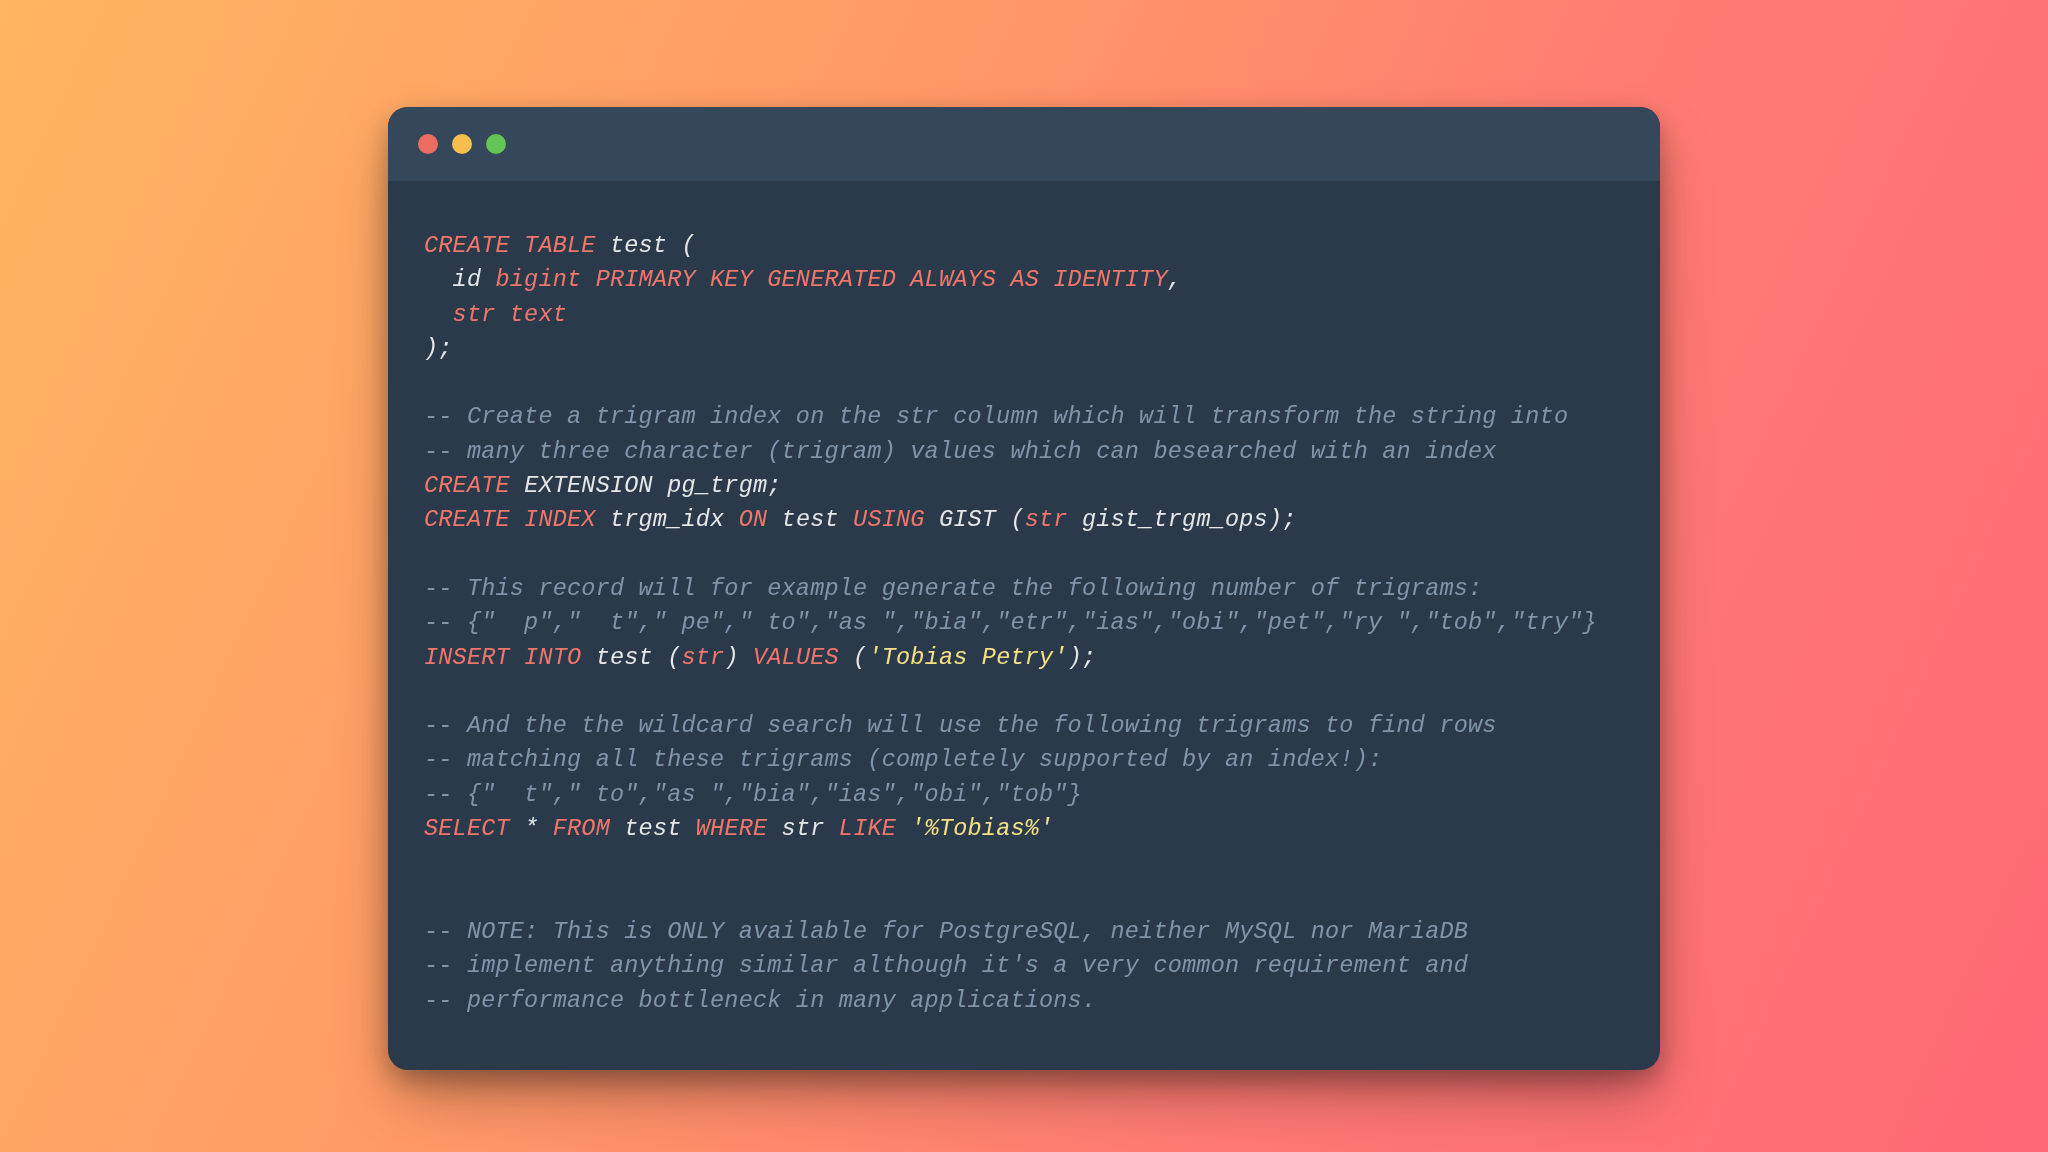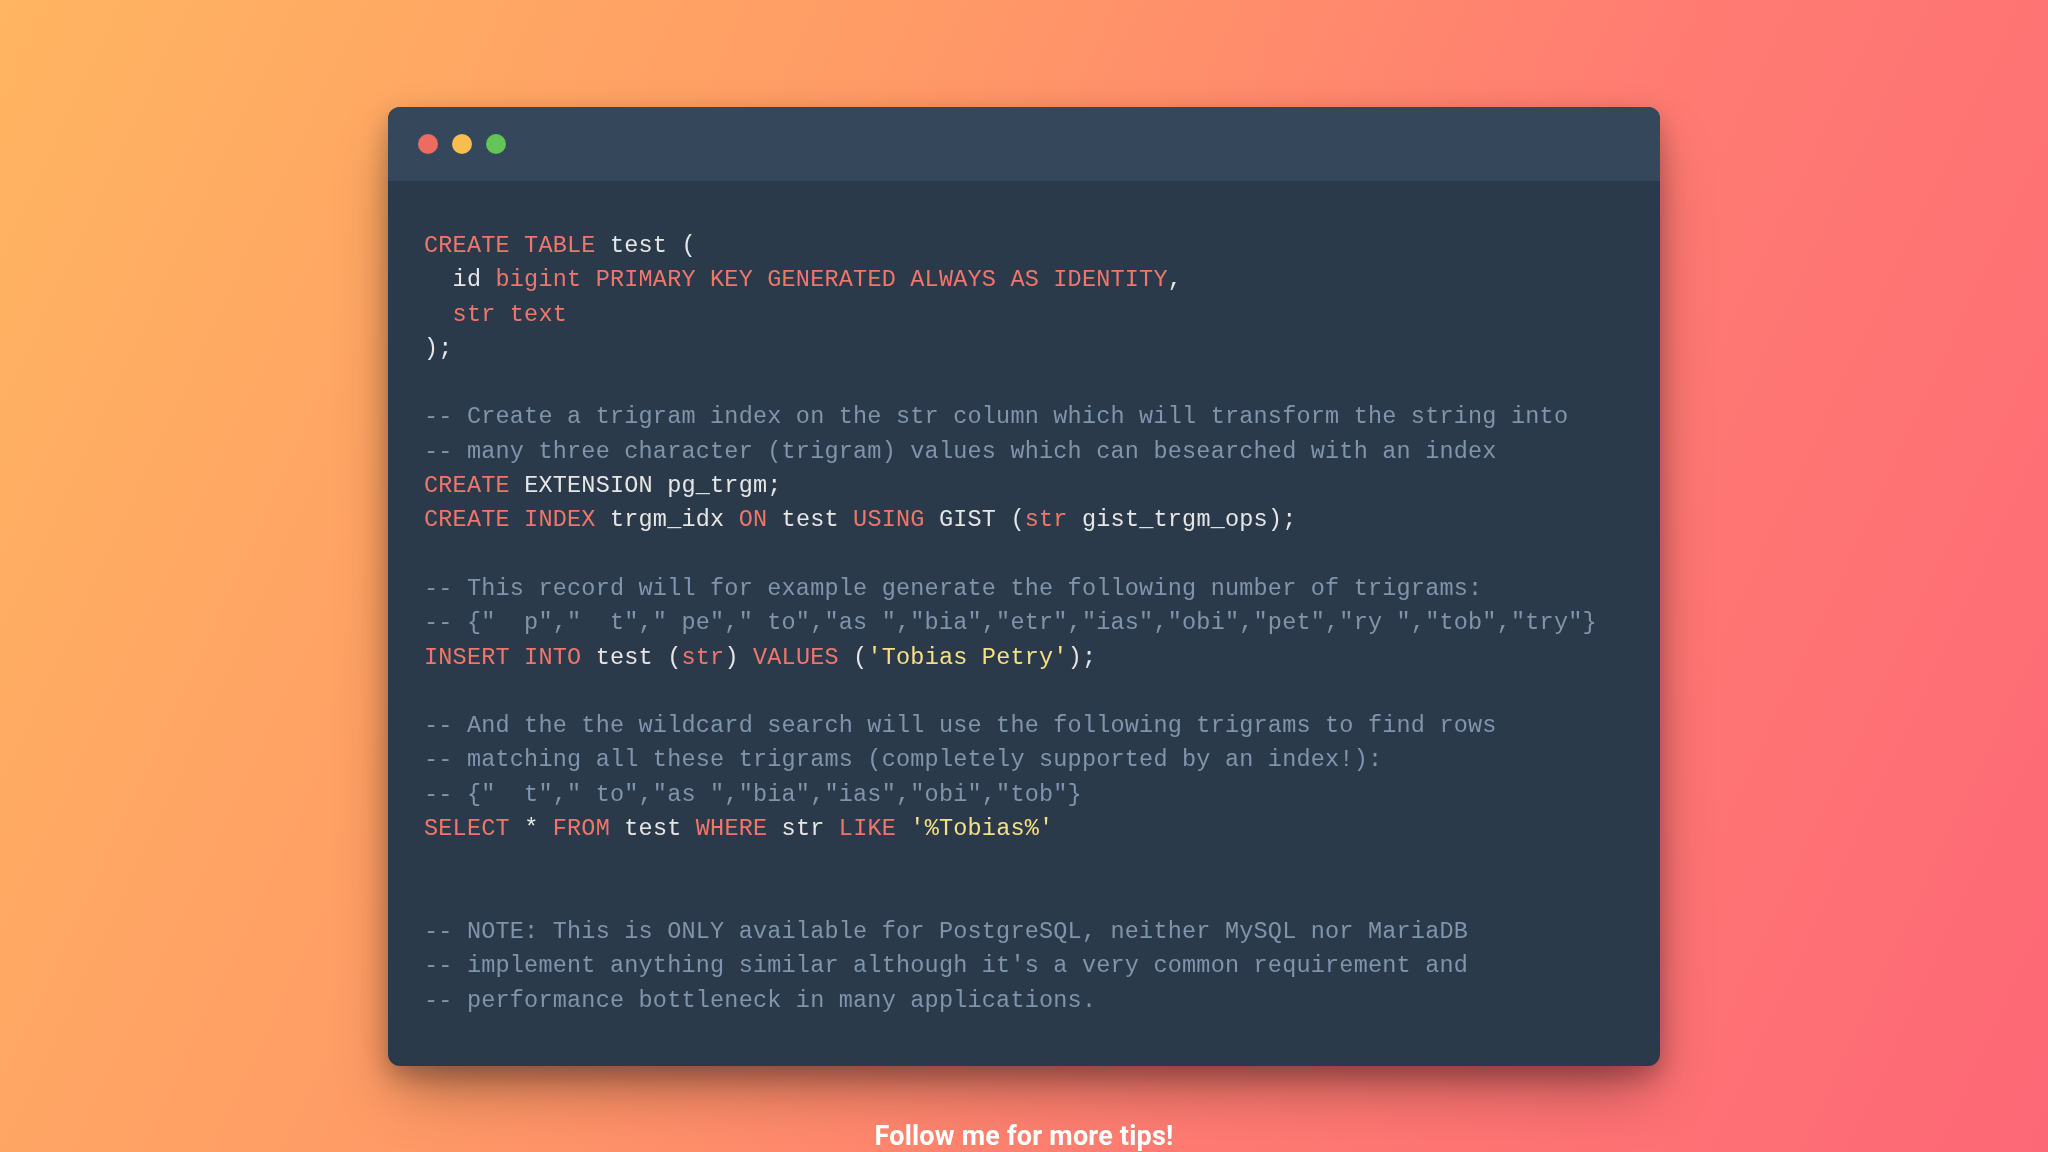--- a/index.html
+++ b/index.html
@@ -17,23 +17,24 @@
     position: relative;
     display: flex;
     flex-direction: column;
     align-items: center;
     padding-top: 107px;
     box-sizing: border-box;
   }
   .window {
     width: 1272px;
     background: #2b3a4a;
-    border-radius: 12px;
+    border-radius: 20px;
     box-shadow: 0 30px 60px -10px rgba(0,0,0,0.35), 0 10px 25px rgba(0,0,0,0.25);
     overflow: hidden;
+    font-style: italic;
   }
   .titlebar {
     height: 74px;
     background: #35475a;
     display: flex;
     align-items: center;
     padding-left: 30px;
     gap: 14px;
   }
   .dot {
@@ -92,14 +93,13 @@
 <span class="comment">-- And the the wildcard search will use the following trigrams to find rows</span>
 <span class="comment">-- matching all these trigrams (completely supported by an index!):</span>
 <span class="comment">-- {"  t"," to","as ","bia","ias","obi","tob"}</span>
 <span class="kw">SELECT</span><span> * </span><span class="kw">FROM</span><span> test </span><span class="kw">WHERE</span><span> str </span><span class="kw">LIKE</span><span> </span><span class="str">'%Tobias%'</span>
 <span></span>
 <span></span>
 <span class="comment">-- NOTE: This is ONLY available for PostgreSQL, neither MySQL nor MariaDB</span>
 <span class="comment">-- implement anything similar although it's a very common requirement and</span>
 <span class="comment">-- performance bottleneck in many applications.</span></div>
   </div>
-  <div class="footer">Follow me for more tips!</div>
 </div>
 
 </body></html>

